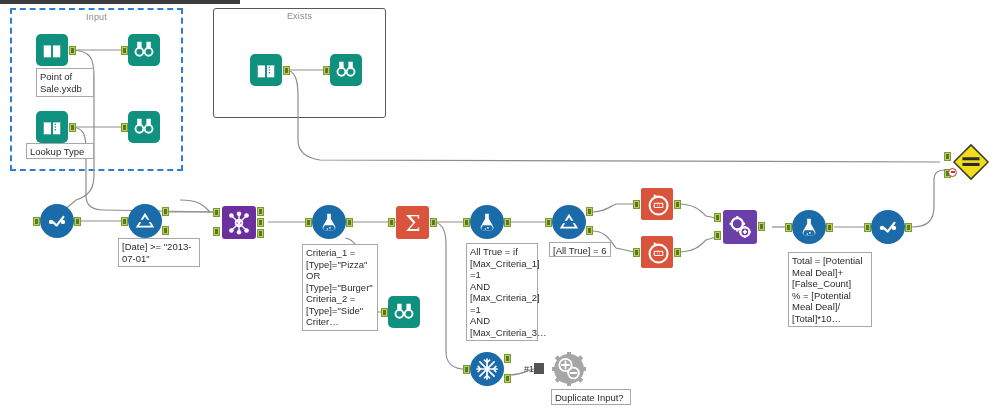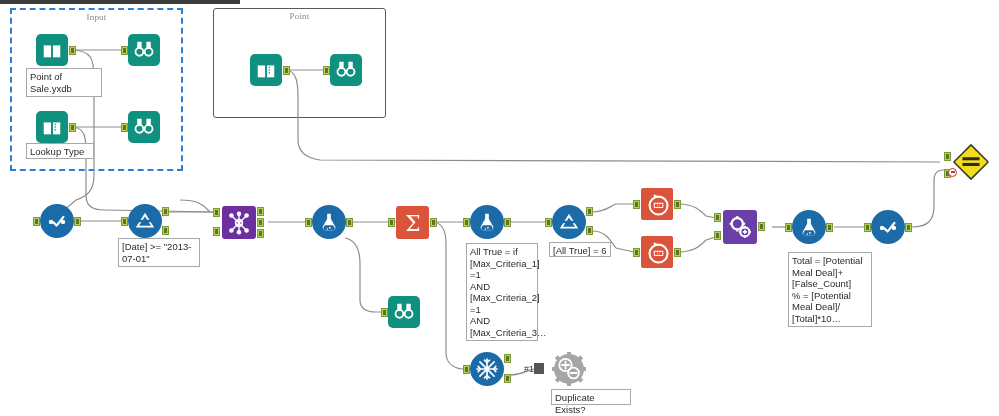--- a/index.html
+++ b/index.html
@@ -7,21 +7,21 @@
   #canvas{
     position:relative;width:999px;height:416px;
     background:#ffffff;overflow:hidden;
   }
   .topbar{position:absolute;left:0;top:0;width:240px;height:4px;background:#3c3c3c;}
 
   
   .container{position:absolute;box-sizing:border-box;background:transparent;}
   .container .ctitle{
     position:absolute;left:0;right:0;top:2px;text-align:center;
-    font-size:9px;color:#8a8a8a;letter-spacing:.2px;font-family:Liberation Serif, serif;
+    font-size:9px;color:#8a8a8a;letter-spacing:.2px;
   }
   .cont-input{border:2px dashed #2f7fd0;}
   .cont-output{border:1.5px solid #555a5e;border-radius:3px;}
 
   
   .tool{position:absolute;}
   .sq{width:32px;height:32px;border-radius:5px;display:flex;align-items:center;justify-content:center;}
   .circ{width:34px;height:34px;border-radius:50%;display:flex;align-items:center;justify-content:center;}
   .teal{background:#10907f;}
   .blue{background:#1a6ba8;}
@@ -59,21 +59,21 @@
 
 <div id="canvas">
 
   <div class="topbar"></div>
 
   <div class="container cont-input" style="left:10px;top:8px;width:173px;height:163px;">
     <div class="ctitle">Input</div>
   </div>
 
   <div class="container cont-output" style="left:213px;top:8px;width:173px;height:110px;">
-    <div class="ctitle">Point</div>
+    <div class="ctitle">Exists</div>
   </div>
 
   <svg class="wire" style="left:0;top:0;width:999px;height:416px;">
 
     <path d="M71,50 H128"></path>
 
     <path d="M71,50 C92,50 94,60 94,78 L94,175 C94,190 88,196 76,200 L62,212 L50,217"></path>
 
     <path d="M71,127 H128"></path>
 
@@ -431,42 +431,49 @@
         <rect x="4" y="25" width="4" height="5" transform="rotate(45 6 27.5)"></rect>
         <rect x="26" y="25" width="4" height="5" transform="rotate(-45 28 27.5)"></rect>
       </g>
       <circle cx="13.5" cy="13" r="6.2" fill="none" stroke="#ffffff" stroke-width="1.8"></circle>
       <path d="M13.5 9.4 v7.2 M9.9 13 h7.2" stroke="#ffffff" stroke-width="1.8" stroke-linecap="round"></path>
       <circle cx="21.5" cy="21" r="5.4" fill="none" stroke="#ffffff" stroke-width="1.8"></circle>
       <path d="M18.4 21 h6.2" stroke="#ffffff" stroke-width="1.8" stroke-linecap="round"></path>
     </svg>
   </div>
 
-  <div class="anno" style="left:26px;top:68px;width:76px;z-index:7;">Point of
+  <div class="anno" style="left:36px;top:68px;width:58px;z-index:7;">Point of
 Sale.yxdb</div>
 
   <div class="anno" style="left:26px;top:143px;width:68px;height:16px;z-index:7;">Lookup Type</div>
 
   <div class="anno" style="left:118px;top:238px;width:82px;z-index:7;">[Date] &gt;= "2013-
 07-01"</div>
 
+  <div class="anno" style="left:302px;top:244px;width:76px;z-index:7;">Criteria_1 =
+[Type]="Pizza"
+OR
+[Type]="Burger"
+Criteria_2 =
+[Type]="Side"
+Criter…</div>
 
   <div class="anno" style="left:466px;top:243px;width:72px;z-index:7;">All True = if
 [Max_Criteria_1]
 =1
 AND
 [Max_Criteria_2]
 =1
 AND
 [Max_Criteria_3…</div>
 
   <div class="anno" style="left:549px;top:242px;width:62px;height:15px;z-index:7;">[All True] = 6</div>
 
   <div class="anno" style="left:788px;top:252px;width:84px;z-index:7;">Total = [Potential
 Meal Deal]+
 [False_Count]
 % = [Potential
 Meal Deal]/
 [Total]*10…</div>
 
-  <div class="anno" style="left:551px;top:389px;width:80px;height:16px;z-index:7;">Duplicate Exists?</div>
+  <div class="anno" style="left:551px;top:389px;width:80px;height:16px;z-index:7;">Duplicate Input?</div>
 
 </div>
 
 </body></html>

